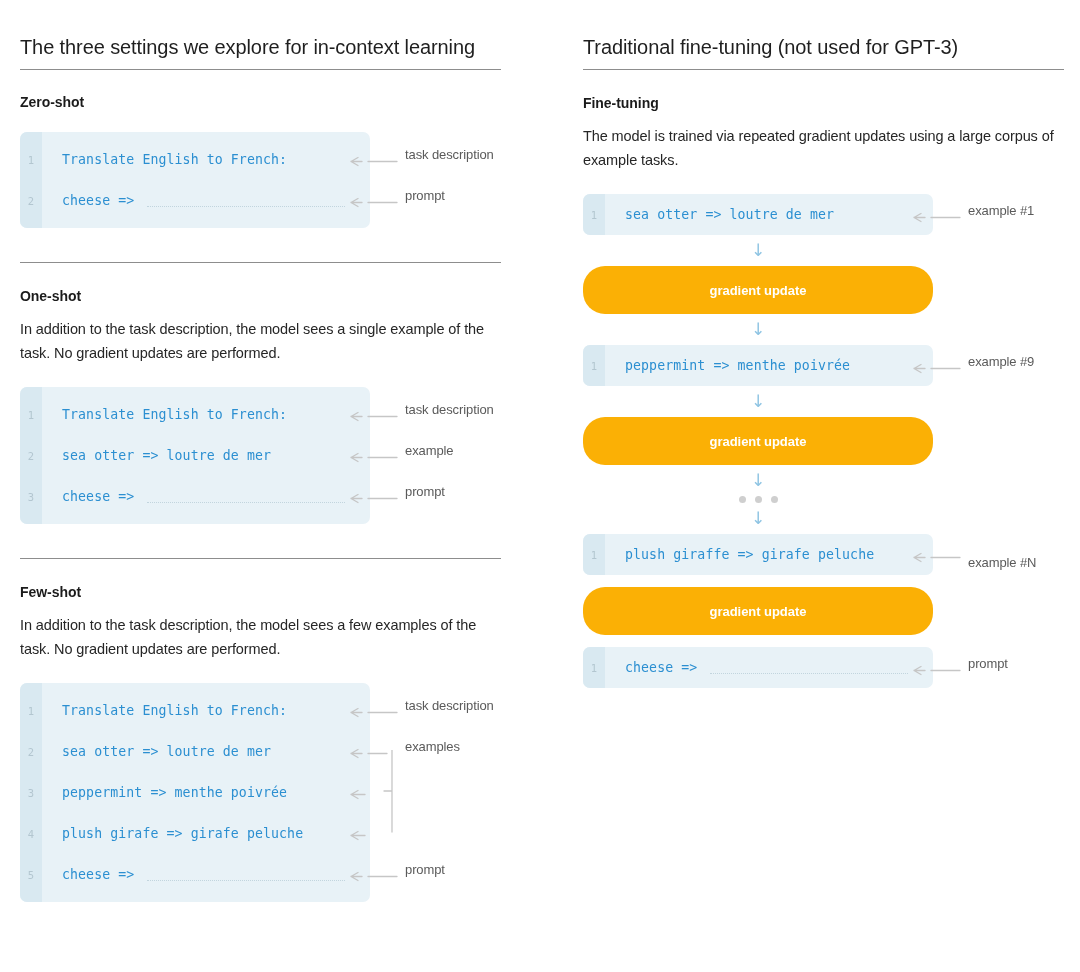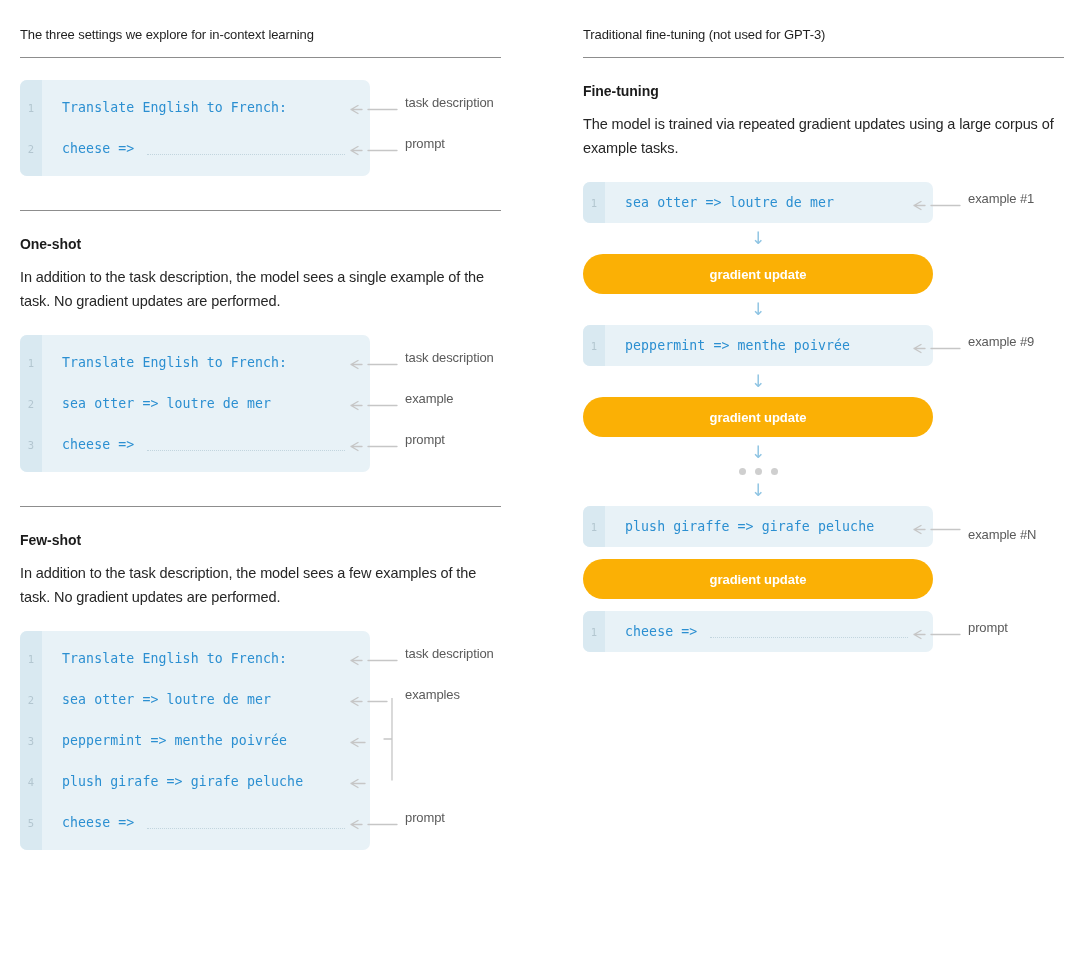--- a/index.html
+++ b/index.html
@@ -22,25 +22,25 @@
   }
   .col {
     position: absolute;
     top: 0;
     width: 500px;
   }
   .col-left  { left: 20px; }
   .col-right { left: 583px; }
 
   .col-title {
-    font-size: 13px;
+    font-size: 20px;
     font-weight: 400;
     color: #1f1f1f;
     letter-spacing: -0.1px;
-    padding-top: 22px;
+    padding-top: 34px;
     line-height: 26px;
     white-space: nowrap;
   }
   .title-rule {
     height: 1px;
     background: #8d8d8d;
     margin-top: 9px;
     width: 481px;
   }
 
@@ -132,21 +132,21 @@
   .pipe-code {
     position: relative;
     background: #e8f2f7;
     border-radius: 7px;
     width: 350px;
     overflow: hidden;
     height: 41px;
   }
   .pill {
     width: 350px;
-    height: 40px;
+    height: 48px;
     border-radius: 22px;
     background: #fbb005;
     color: #ffffff;
     font-size: 13px;
     font-weight: 700;
     display: flex;
     align-items: center;
     justify-content: center;
     letter-spacing: -0.05px;
   }
@@ -175,20 +175,21 @@
 </head>
 <body>
 
 <div class="page">
 
   <div class="col col-left">
     <div class="col-title">The three settings we explore for in-context learning</div>
     <div class="title-rule"></div>
     <div id="left-sections">
         <div class="section">
+          <div class="section-head" style="margin-top: 24px;">Zero-shot</div>
           <div class="code-wrap">
             <div class="code-block" style="padding-top: 7px; padding-bottom: 7px;">
               <div class="code-gutter-bg"></div>
               <div class="code-line">
                 <span class="ln">1</span>
                 <span class="code-text">Translate English to French:</span>
               </div>
               <div class="code-line">
                 <span class="ln">2</span>
                 <span class="code-text">cheese =&gt;</span>

